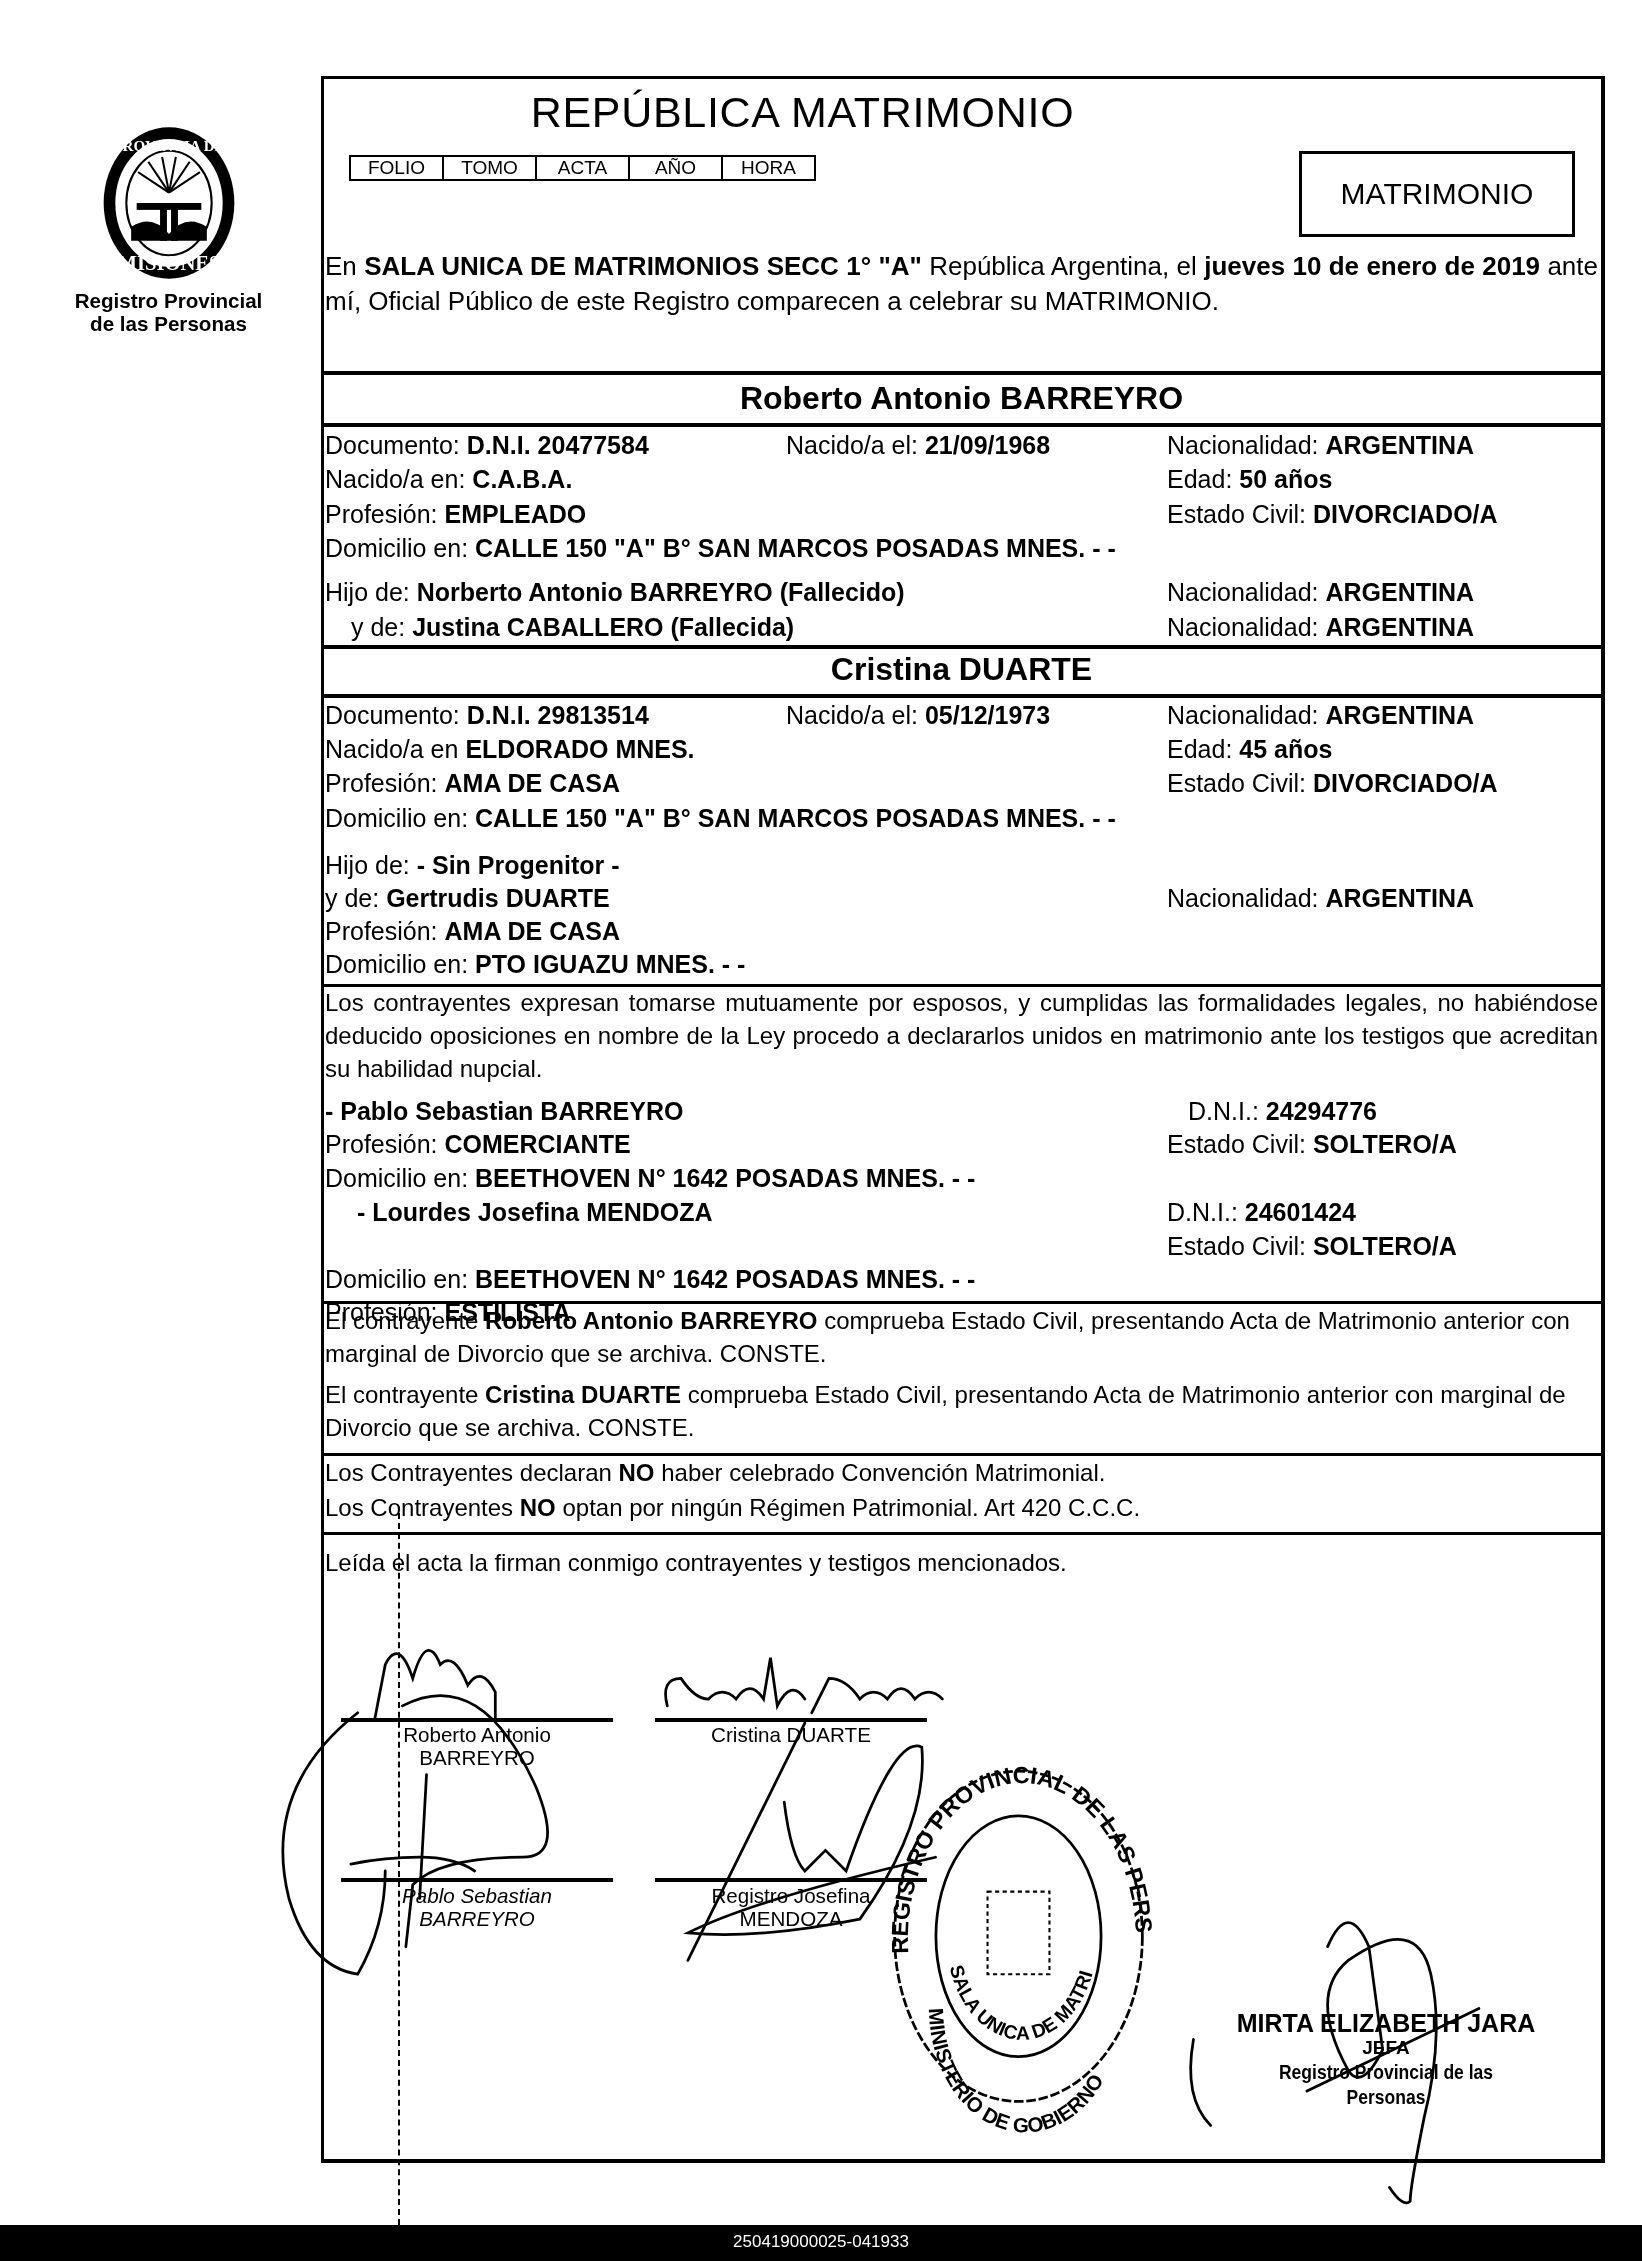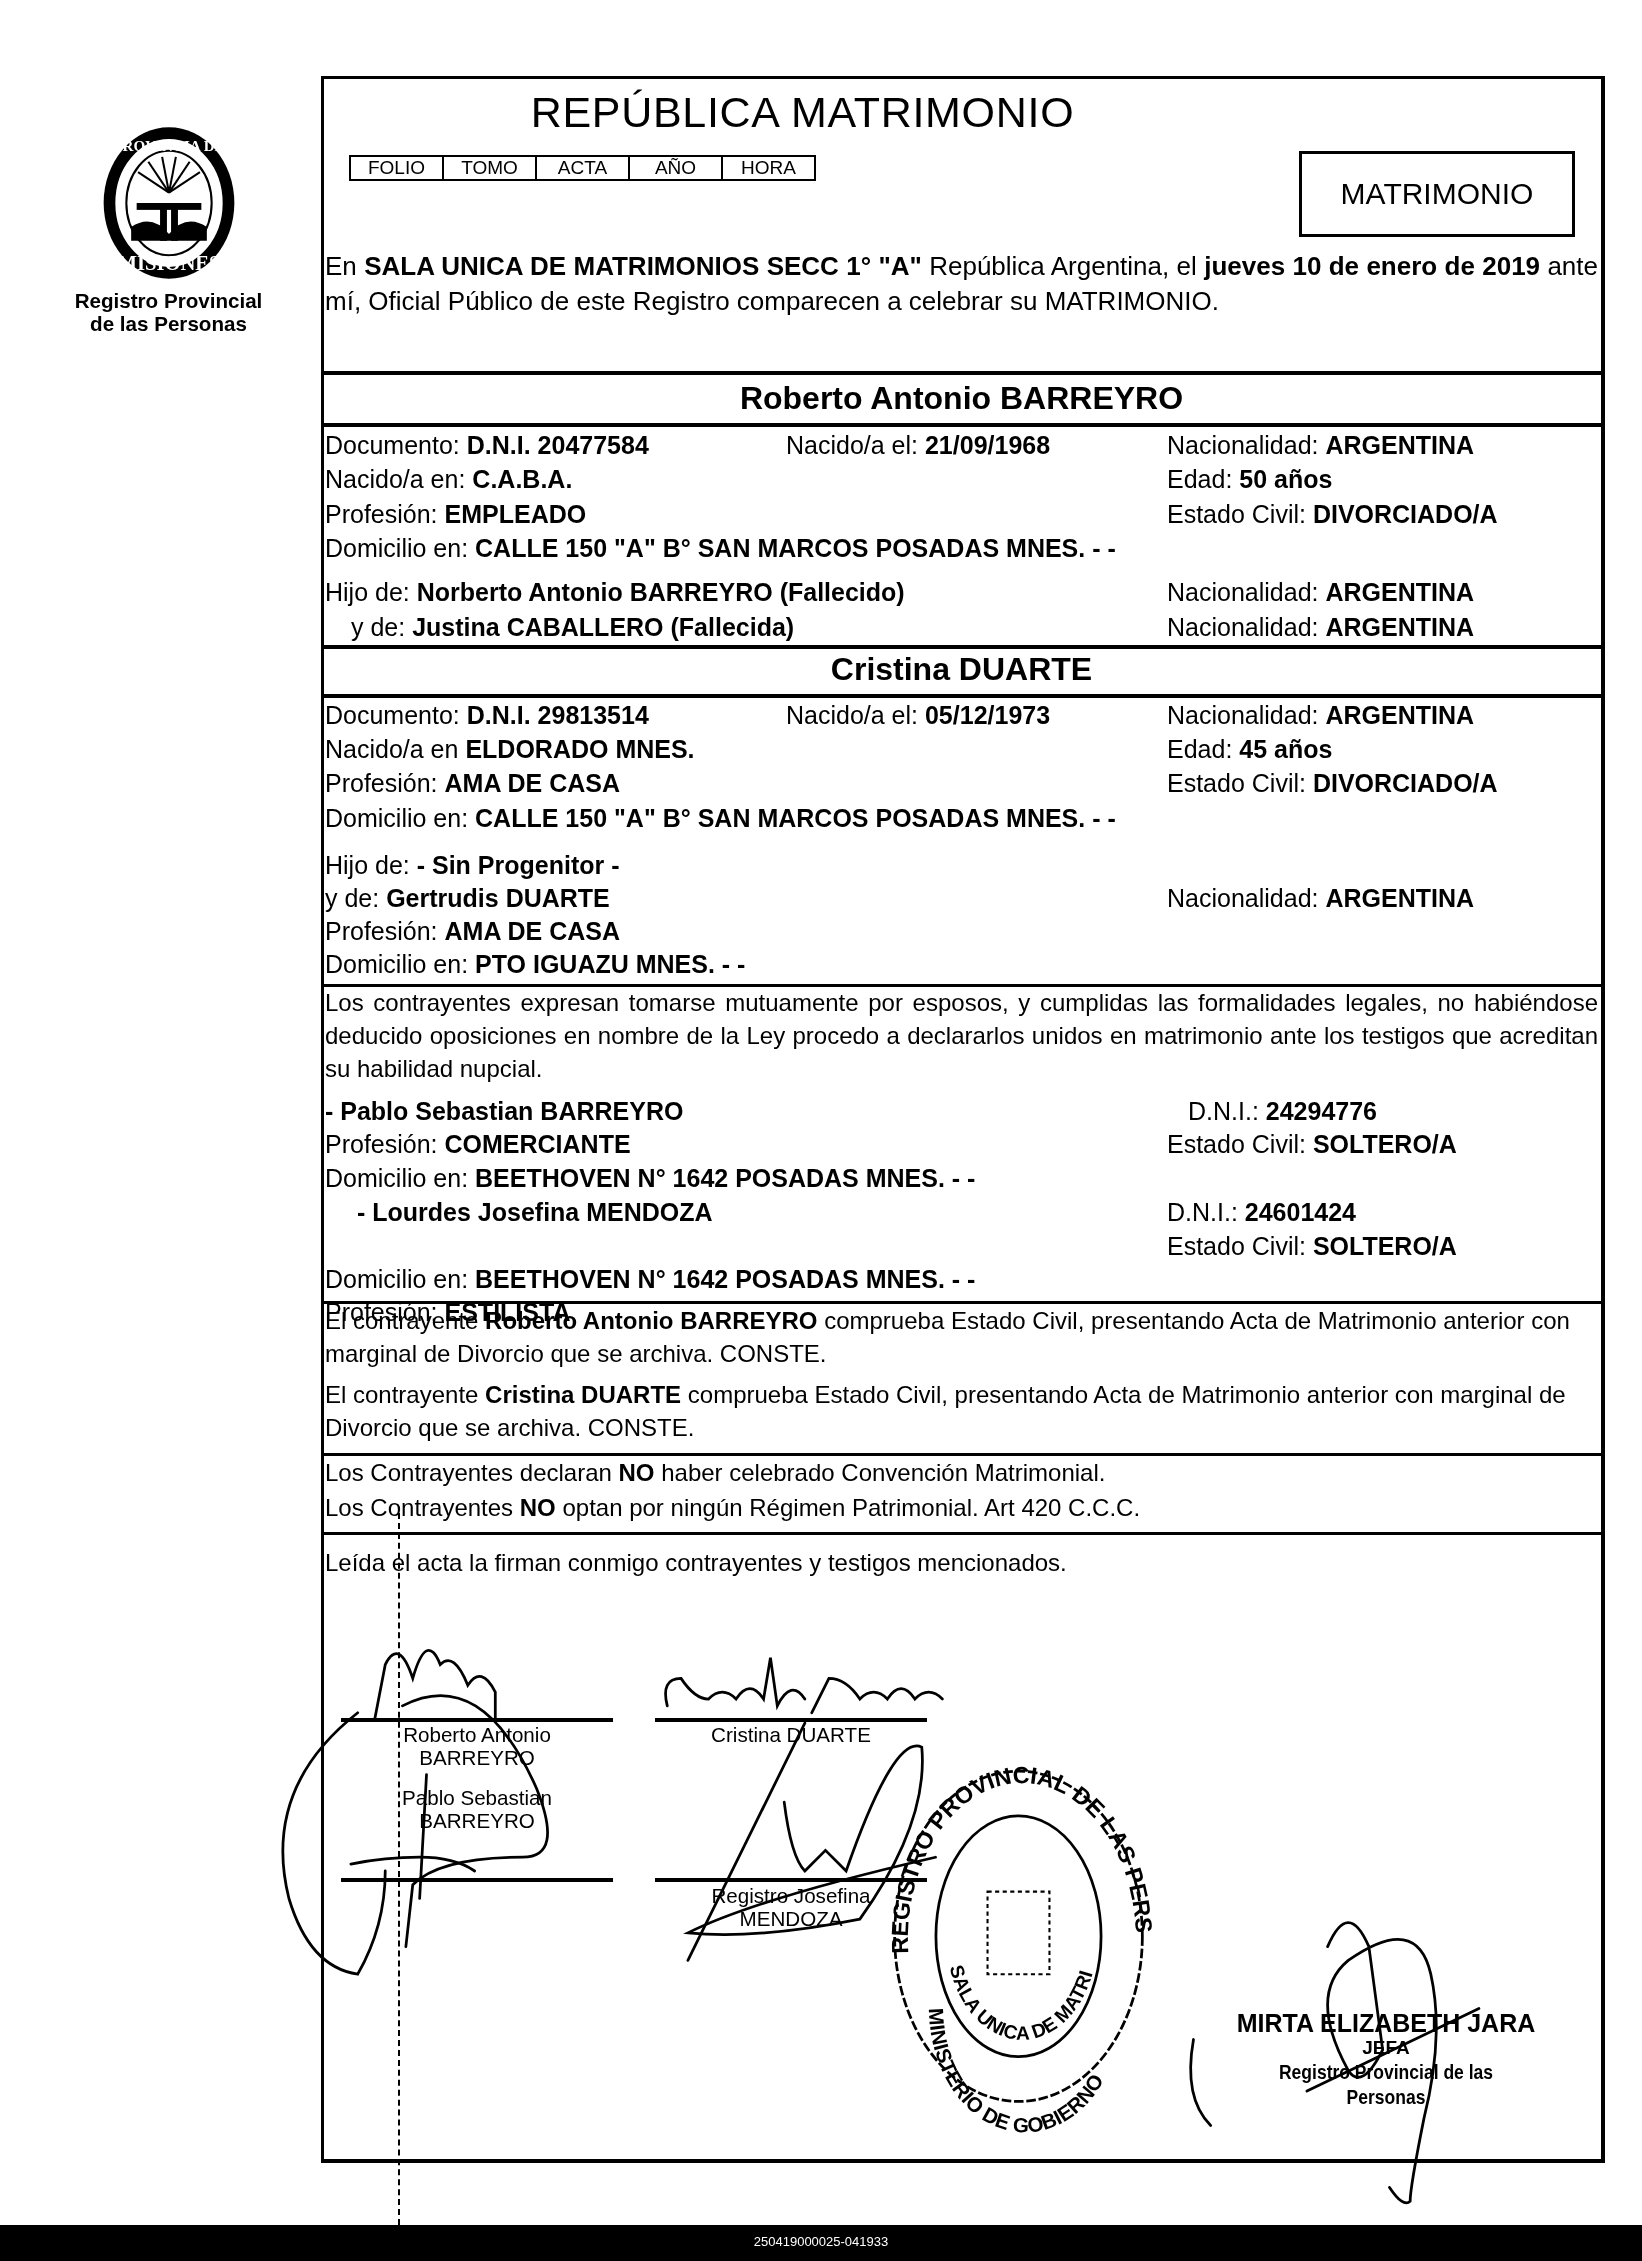--- a/index.html
+++ b/index.html
@@ -19,21 +19,21 @@
   .hr{left:321px;width:1281px;height:4.1px;background:#000;}
   .hr.thin{height:2.8px;}
   .txt{font-size:25px;line-height:34px;white-space:nowrap;}
   .para{left:325px;width:1273px;font-size:26px;line-height:35px;text-align:justify;}
   .para2{left:325px;width:1273px;font-size:24px;line-height:33px;}
   .name{left:321px;width:1281px;text-align:center;font-weight:bold;font-size:32px;}
   .c1{left:325px;} .c2{left:786px;} .c3{left:1167px;}
   .sigline{height:4.1px;background:#000;}
   .siglbl{font-size:20.6px;text-align:center;line-height:23.4px;}
   .dash{left:398px;top:1513px;width:0;height:712px;border-left:2.1px dashed #000;}
-  .footer{left:0;top:2225px;width:1642px;height:36px;background:#000;color:#fff;text-align:center;font-size:13px;line-height:34px;}
+  .footer{left:0;top:2225px;width:1642px;height:36px;background:#000;color:#fff;text-align:center;font-size:17px;line-height:34px;}
   svg{position:absolute;overflow:visible;}
 </style>
 </head>
 <body>
 
 <svg class="logo" style="left:83px;top:117px;" width="172" height="172" viewBox="0 0 250 250">
   <ellipse cx="125" cy="125" rx="95" ry="110" fill="#000"></ellipse>
   <ellipse cx="125" cy="125" rx="80" ry="95" fill="#fff" stroke="#000" stroke-width="4"></ellipse>
   <ellipse cx="125" cy="125" rx="62" ry="76" fill="#fff" stroke="#000" stroke-width="3"></ellipse>
   <g stroke="#000" stroke-width="3">
@@ -166,21 +166,21 @@
 <div class="abs sigline" style="left:341px;top:1718px;width:272px;"></div>
 <div class="abs siglbl" style="left:341px;top:1723px;width:272px;">
   <div>Roberto Antonio</div>
     <div>BARREYRO</div>
 </div>
 <div class="abs sigline" style="left:655px;top:1718px;width:272px;"></div>
 <div class="abs siglbl" style="left:655px;top:1723px;width:272px;">
   <div>Cristina  DUARTE</div>
 </div>
 <div class="abs sigline" style="left:341px;top:1878px;width:272px;"></div>
-<div class="abs siglbl" style="left:341px;top:1786px;width:272px;">
+<div class="abs siglbl" style="left:341px;top:1884px;width:272px;font-style:italic;">
   <div>Pablo Sebastian</div>
     <div>BARREYRO</div>
 </div>
 <div class="abs sigline" style="left:655px;top:1878px;width:272px;"></div>
 <div class="abs siglbl" style="left:655px;top:1884px;width:272px;">
   <div>Registro Josefina</div>
     <div>MENDOZA</div>
 </div>
 
 <svg style="left:0;top:0;" width="1642" height="2261" viewBox="0 0 2387 3287">

